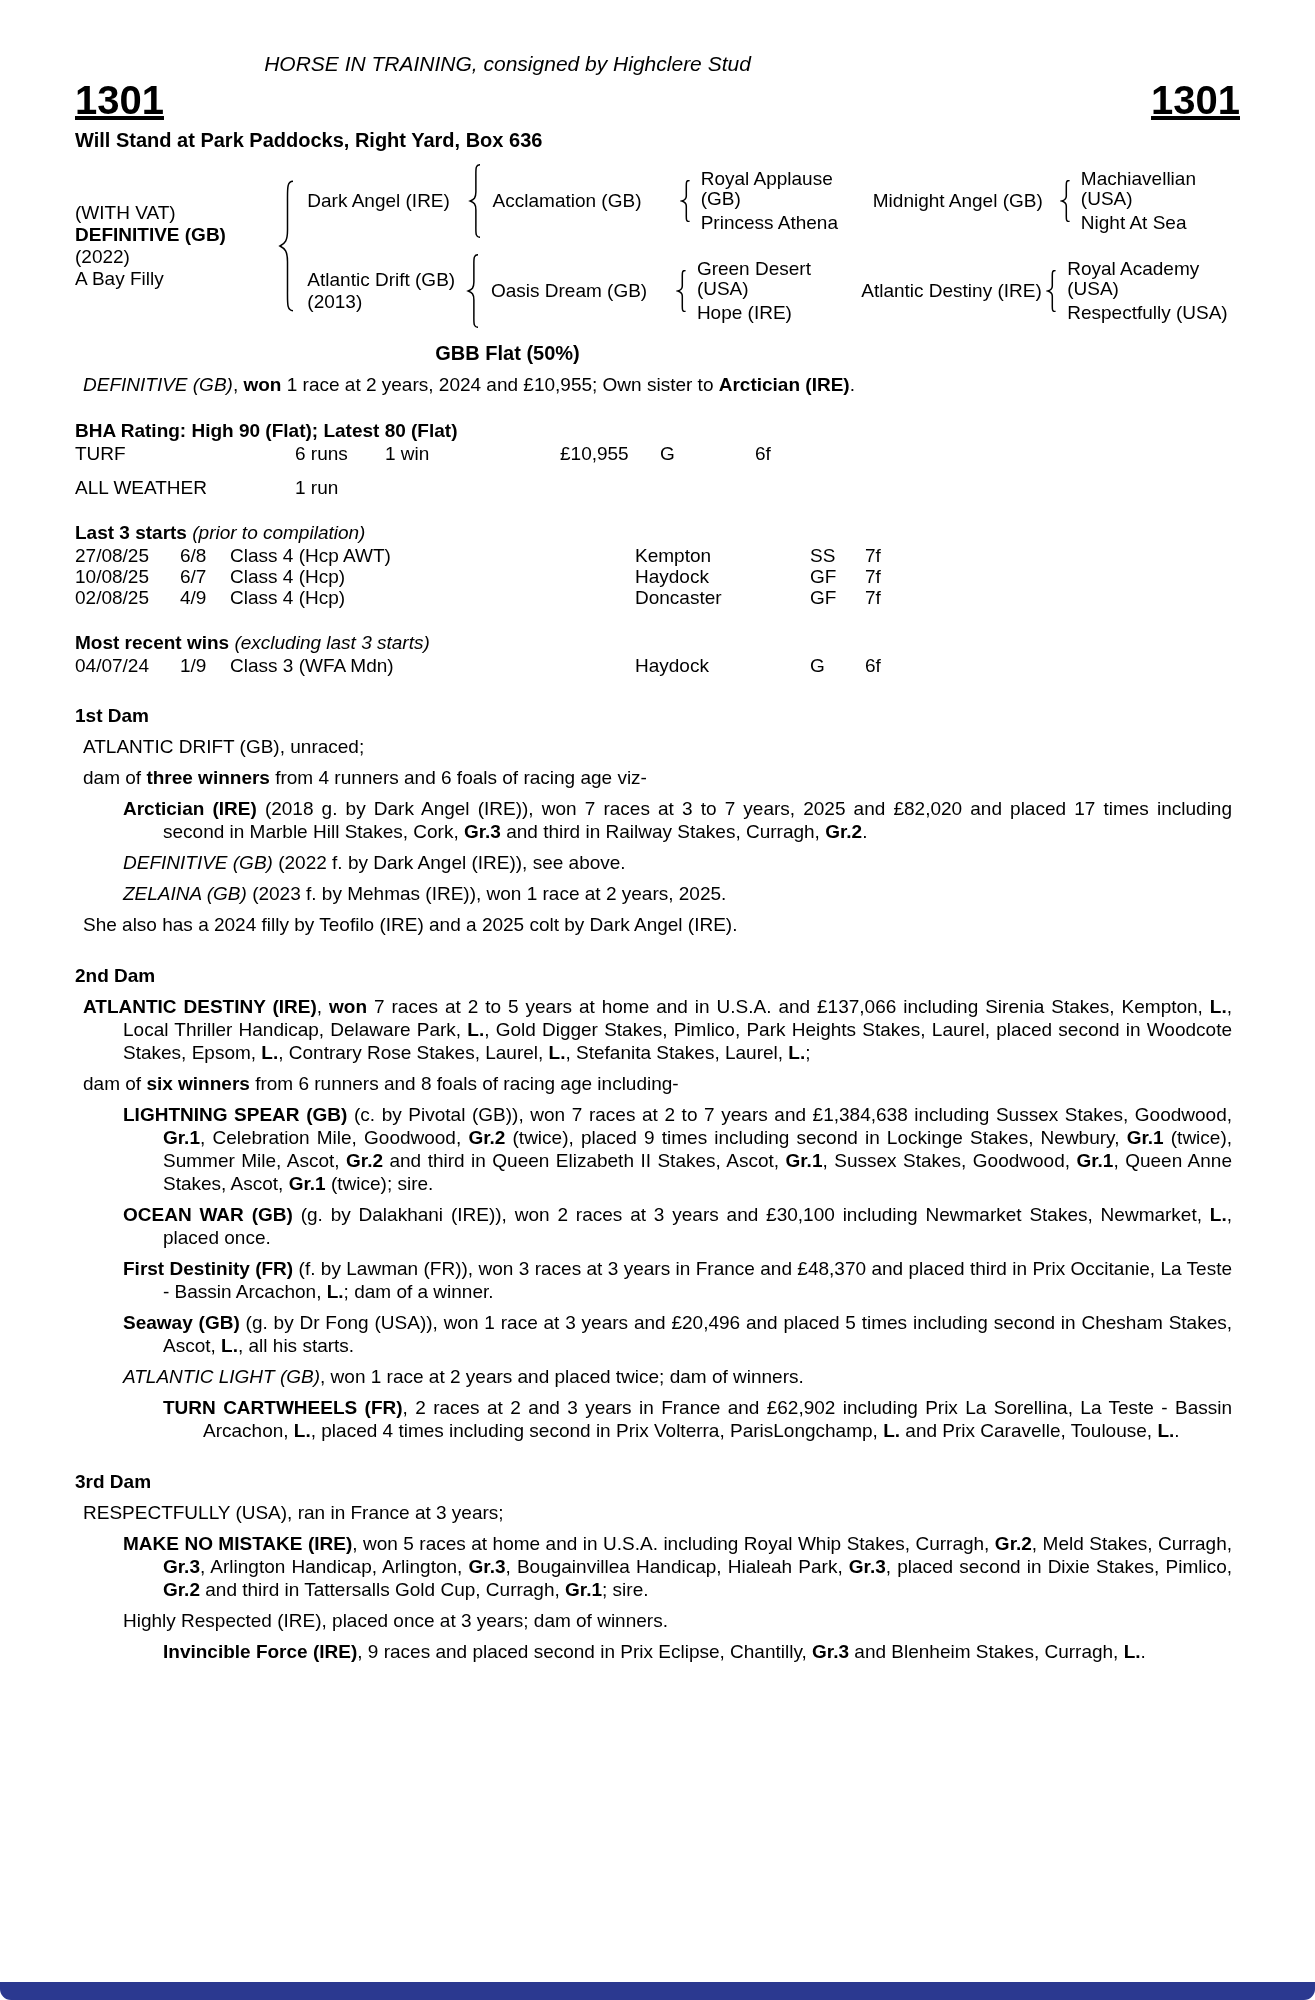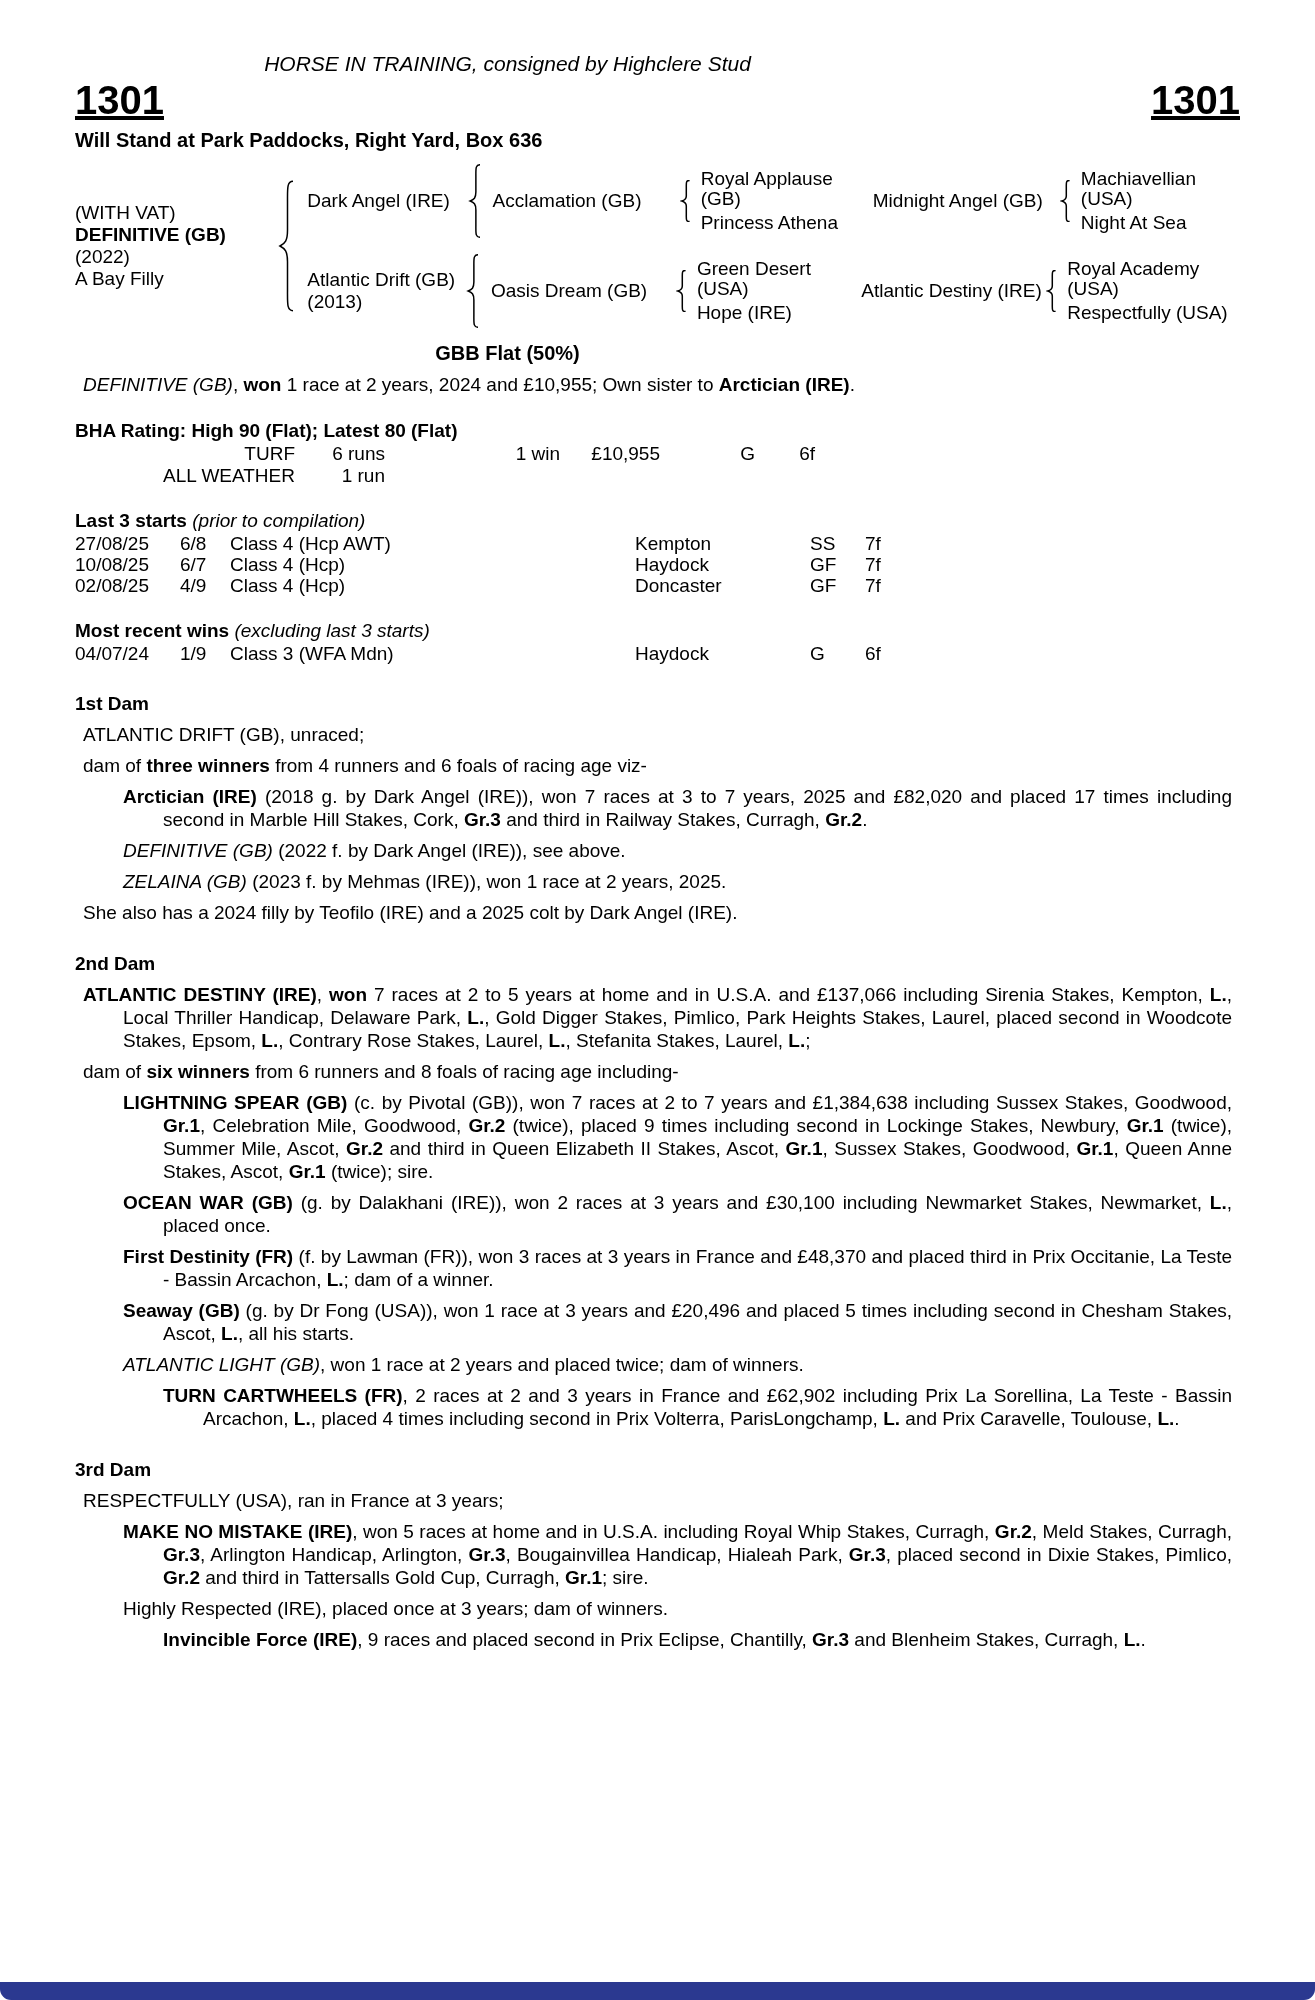--- a/index.html
+++ b/index.html
@@ -40,21 +40,21 @@
   .ped-gp-name{width:198px;}
   .ped-ggs{display:flex;flex-direction:column;gap:24px;}
   .ped-gg-line{height:20px;line-height:20px;}
 
   .gbb-line{width:865px;text-align:center;font-weight:bold;font-size:20px;margin-top:14px;}
 
   .summary{margin-top:24px;font-size:19px;line-height:23px;}
 
   .section{margin-top:24px;font-size:19px;line-height:21px;}
   .rating-title{font-weight:bold;margin-bottom:2px;}
-  .stats-grid{display:grid;grid-template-columns:220px 90px 175px 100px 95px 60px;row-gap:1px;text-align:right;}
+  .stats-grid{display:grid;grid-template-columns:220px 90px 175px 100px 95px 60px;row-gap:13px;}
   .races-head{font-size:19px;}
   .races-head .t{font-weight:bold;}
   .races-head .s{font-style:italic;}
   .races-grid{display:grid;grid-template-columns:105px 50px 405px 175px 55px 55px;row-gap:0;margin-top:2px;}
 
   .dam-section{margin-top:28px;font-size:19px;line-height:23px;}
   .dam-heading{font-weight:bold;margin:0 0 2px 0;font-size:19px;}
   .para{margin:8px;text-align:justify;}
   .para.indent-0{padding-left:40px;text-indent:-40px;}
   .para.indent-1{padding-left:80px;text-indent:-40px;}

